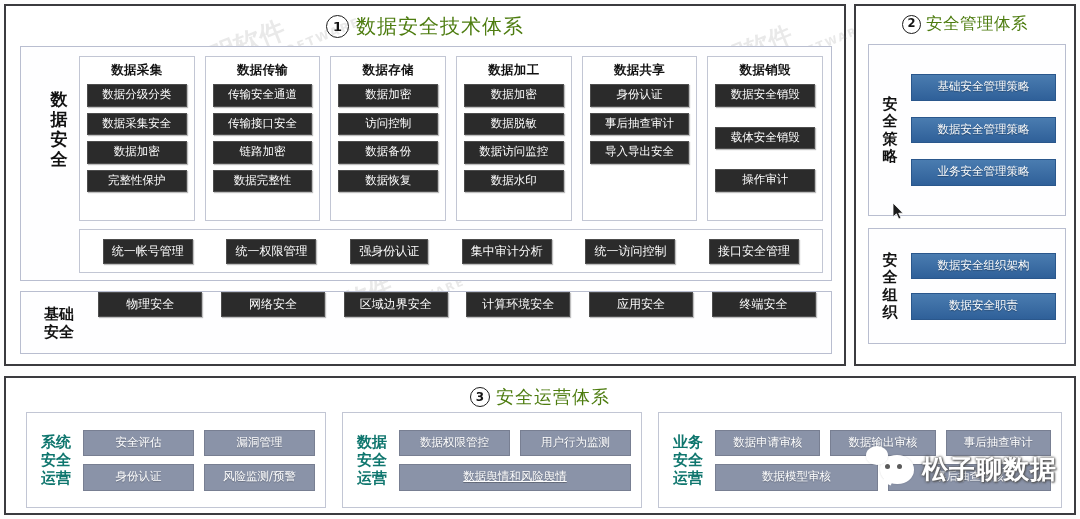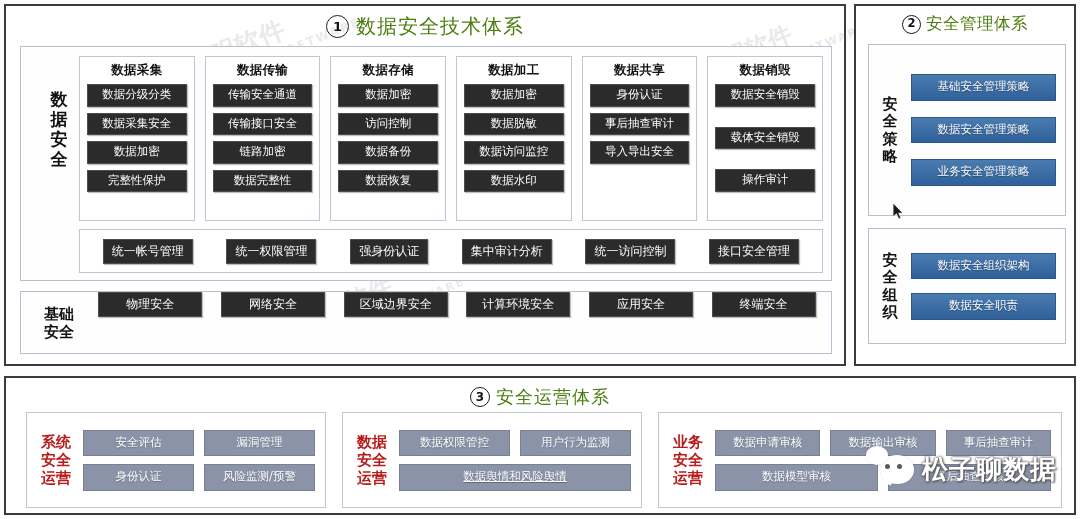--- a/index.html
+++ b/index.html
@@ -136,21 +136,21 @@
     text-shadow: 0 1px 1px rgba(0,0,0,.35);
   }
 
   
   .ops-group { position: absolute; top: 34px; height: 96px; border: 1.4px solid #c2c6d4; background: #ffffff; }
   #ops-sys  { left: 20px;  width: 300px; }
   #ops-data { left: 336px; width: 300px; }
   #ops-biz  { left: 652px; width: 404px; }
   .ops-vlabel {
     position: absolute; left: 10px; top: 50%; transform: translateY(-50%);
-    width: 38px; font-size: 15px; font-weight: bold; color: #b91c1c;
+    width: 38px; font-size: 15px; font-weight: bold; color: #0f766e;
     text-align: center; line-height: 1.2;
   }
   .ops-grid {
     position: absolute; left: 56px; right: 10px; top: 0; height: 100%;
     display: flex; flex-direction: column; justify-content: center; gap: 8px;
   }
   .ops-row { display: flex; gap: 10px; }
   .graychip {
     flex: 1 1 0;
     background: #8a93a8;

